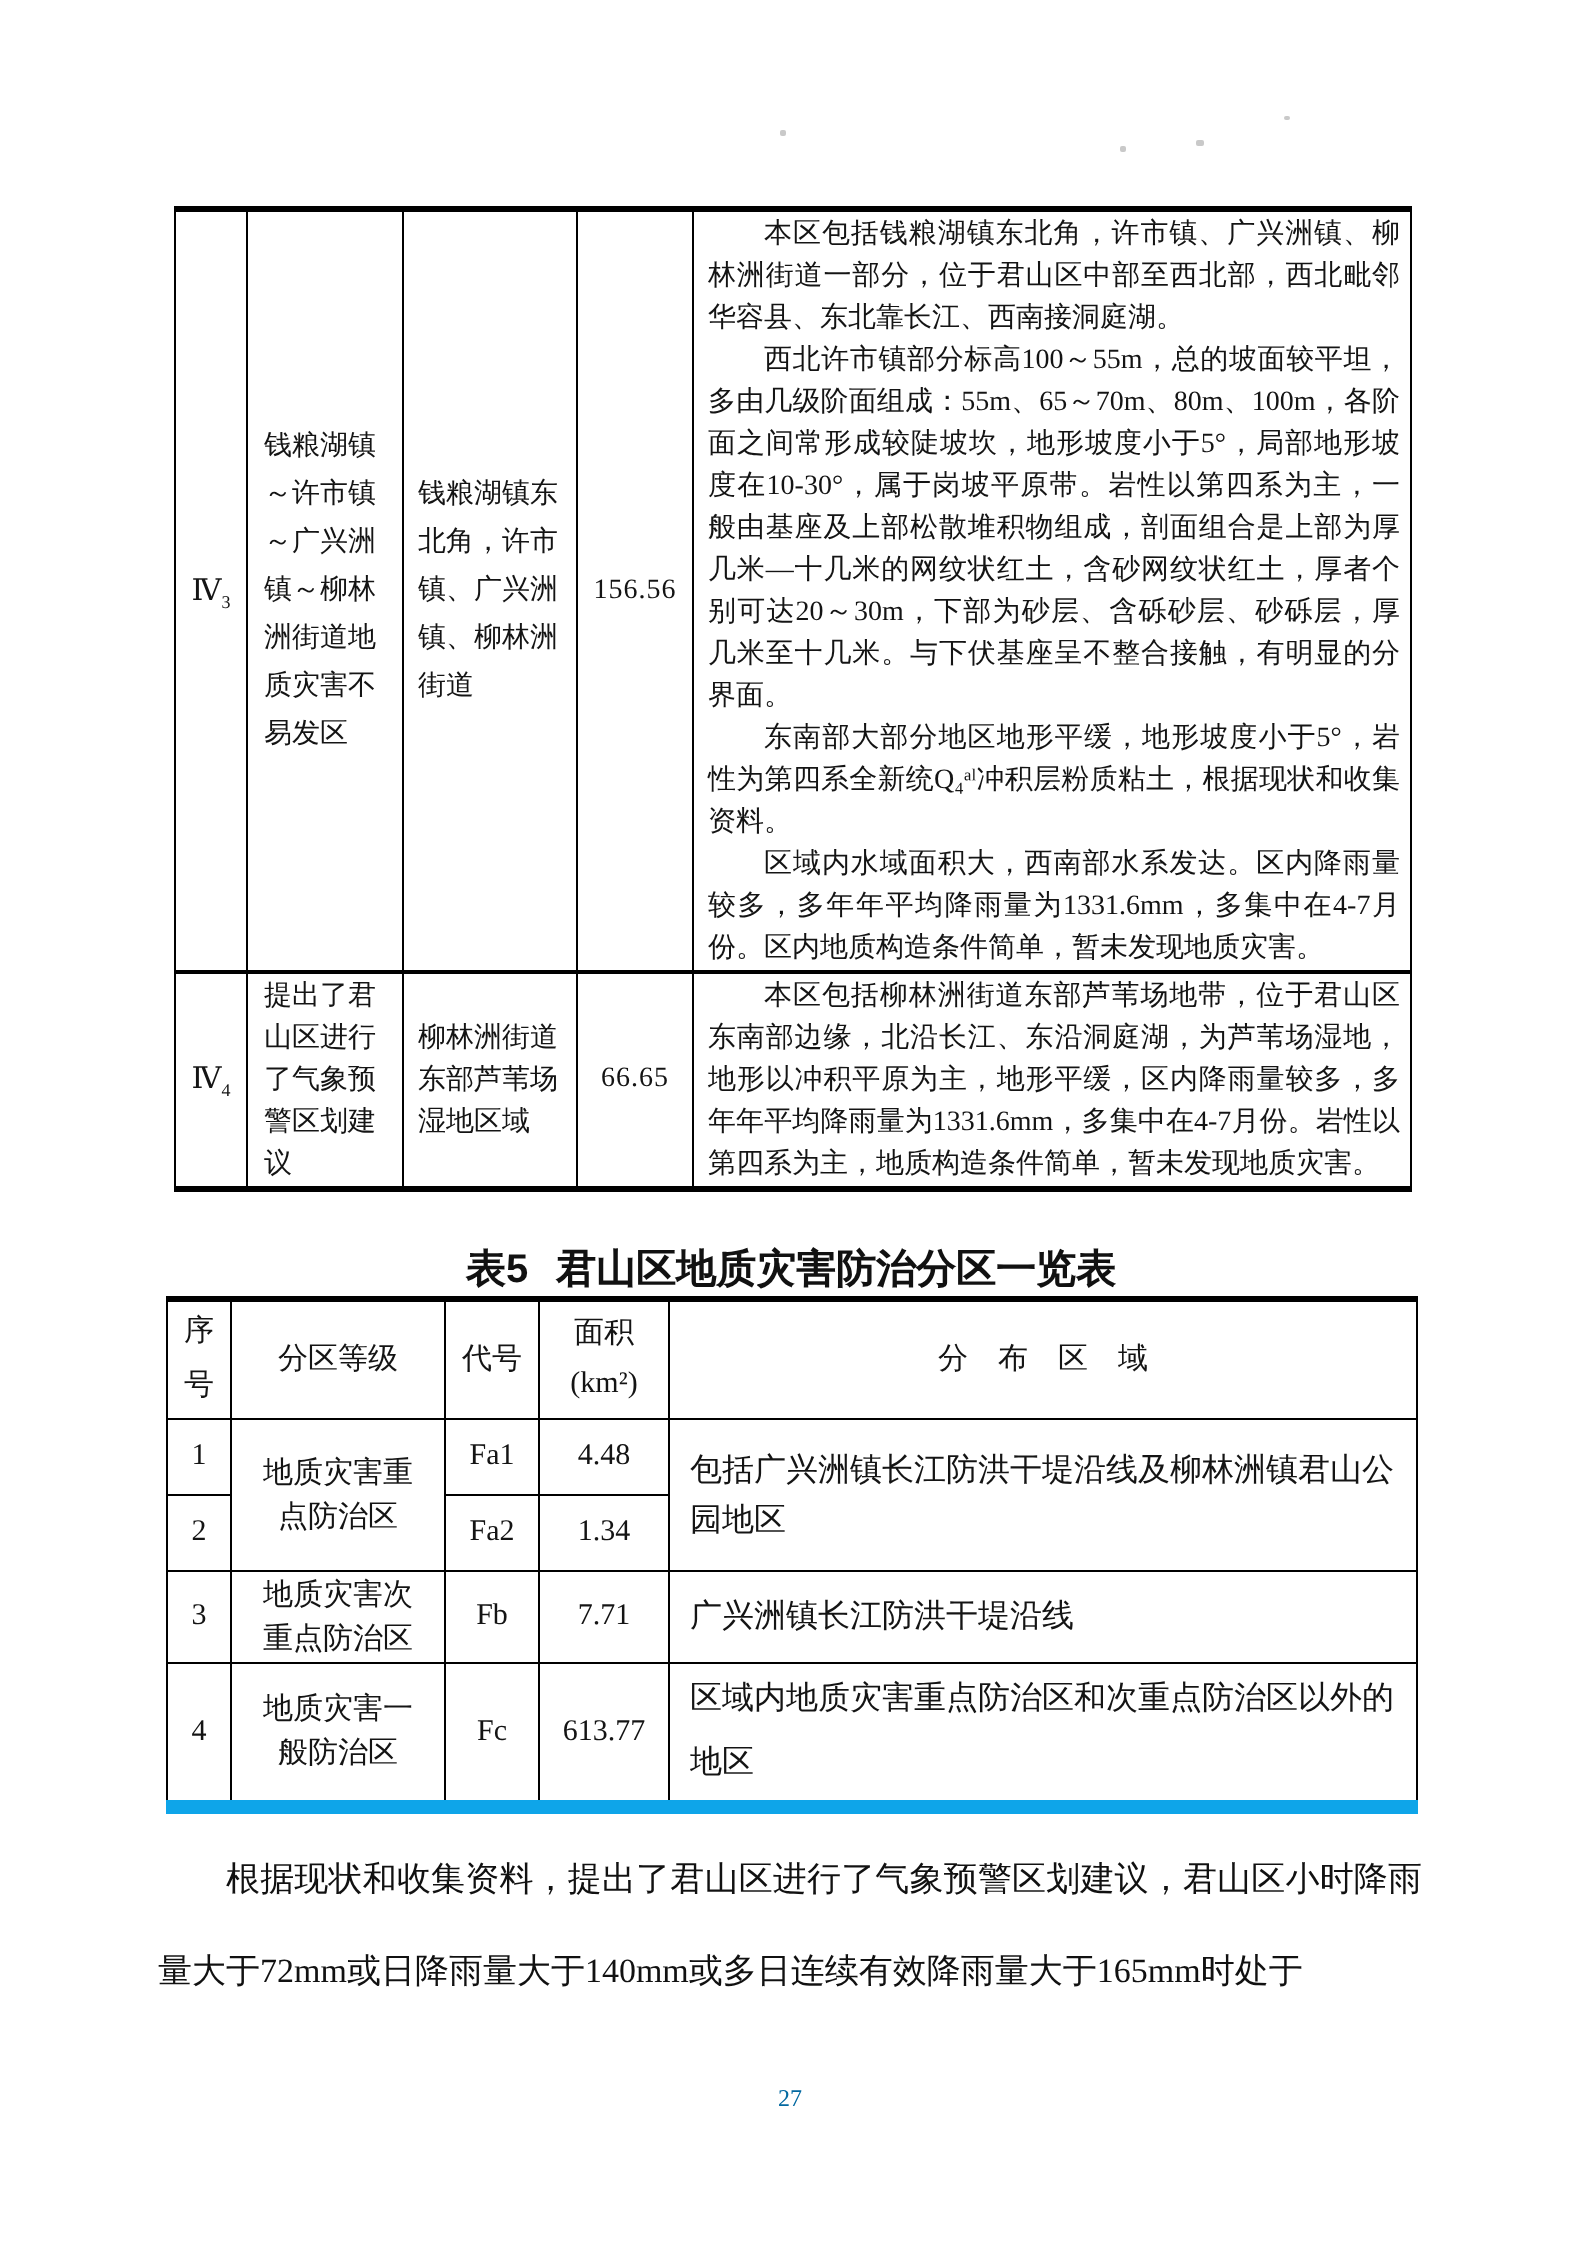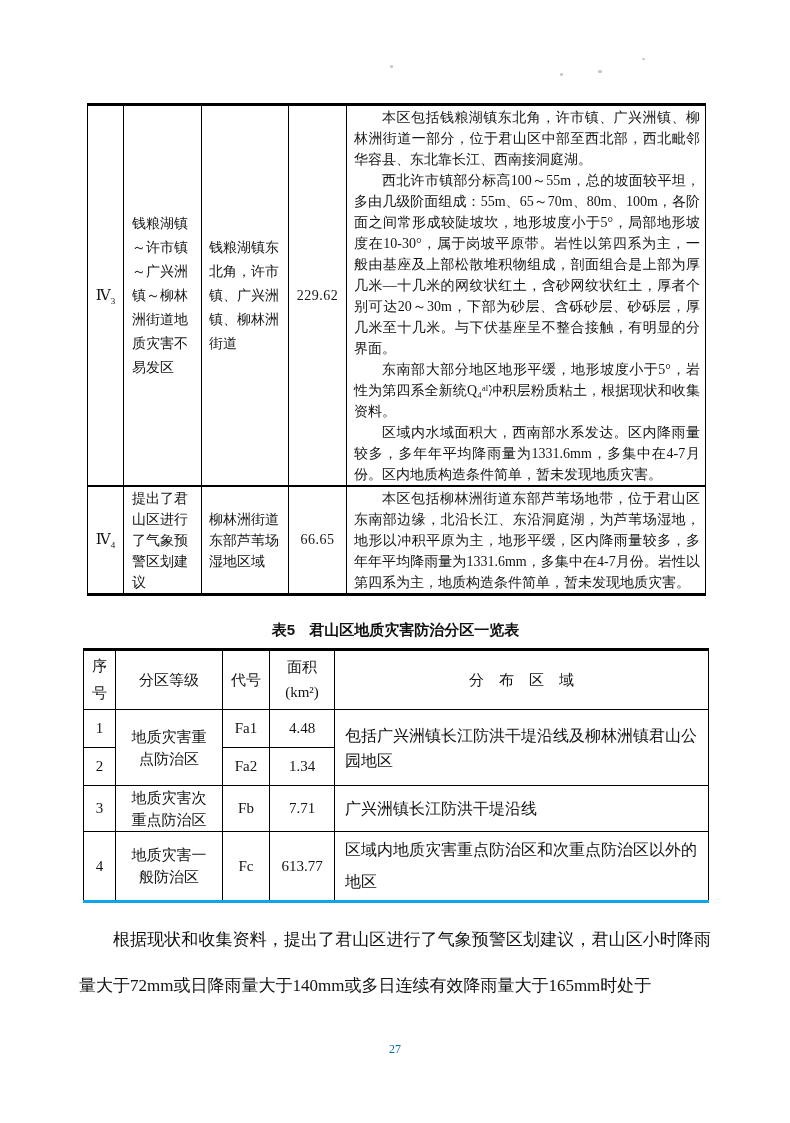--- a/index.html
+++ b/index.html
@@ -43,28 +43,28 @@
     font-family:"Liberation Sans","DejaVu Sans",sans-serif;
     font-weight:bold; font-size:21px; color:#111;
     letter-spacing:1px; white-space:nowrap;
   }
   #heading-2 { top:581px; }
   #heading-3 { top:888px; }
   .tbl-caption {
     position:absolute; top:621px; left:83px; width:625px;
     text-align:center;
     font-family:"Liberation Sans","DejaVu Sans",sans-serif;
-    font-weight:bold; font-size:15px; color:#111;
+    font-weight:bold; font-size:20px; color:#111;
   }
   .tbl-caption .cap-label { margin-right:14px; }
 
   
   .ptable {
     position:absolute; top:648px; left:83px; width:625px;
-    border-top:3px solid #000; border-bottom:3px solid #0ea5e9;padding-left:28px;
+    border-top:3px solid #000; border-bottom:7px solid #0ea5e9;padding-left:28px;
   }
   .ptable th, .ptable td {
     border:1px solid #000; font-weight:normal;
     text-align:center; vertical-align:middle; font-size:15px;
   }
   .ptable th { line-height:25px; }
   .ptable th.h-no { padding:0 7px; line-height:27px; }
   .ptable th.h-dist { letter-spacing:0; }
   .ptable td.d-grade { padding:0 12px; line-height:22px;font-family:Liberation Serif, serif; }
   .ptable td.d-dist { text-align:left; padding:2px 8px 2px 10px; font-size:16px; line-height:25px; }
@@ -100,21 +100,21 @@
       <col style="width:58px">
         <col style="width:359px">
     </colgroup>
     <tbody>
       <tr style="height:352px">
         <td class="c-id">
           <span>Ⅳ</span><sub>3</sub>
         </td>
         <td class="c-name">钱粮湖镇～许市镇～广兴洲镇～柳林洲街道地质灾害不易发区</td>
         <td class="c-loc">钱粮湖镇东北角，许市镇、广兴洲镇、柳林洲街道</td>
-        <td class="c-area">229.62</td>
+        <td class="c-area">156.56</td>
         <td class="c-desc">
           <p>本区包括钱粮湖镇东北角，许市镇、广兴洲镇、柳林洲街道一部分，位于君山区中部至西北部，西北毗邻华容县、东北靠长江、西南接洞庭湖。</p>
           <p>西北许市镇部分标高100～55m，总的坡面较平坦，多由几级阶面组成：55m、65～70m、80m、100m，各阶面之间常形成较陡坡坎，地形坡度小于5°，局部地形坡度在10-30°，属于岗坡平原带。岩性以第四系为主，一般由基座及上部松散堆积物组成，剖面组合是上部为厚几米—十几米的网纹状红土，含砂网纹状红土，厚者个别可达20～30m，下部为砂层、含砾砂层、砂砾层，厚几米至十几米。与下伏基座呈不整合接触，有明显的分界面。</p>
           <p>东南部大部分地区地形平缓，地形坡度小于5°，岩性为第四系全新统Q₄ᵃˡ冲积层粉质粘土，根据现状和收集资料。</p>
           <p>区域内水域面积大，西南部水系发达。区内降雨量较多，多年年平均降雨量为1331.6mm，多集中在4-7月份。区内地质构造条件简单，暂未发现地质灾害。</p>
         </td>
       </tr>
       <tr class="row2" style="height:104px">
         <td class="c-id">
           <span>Ⅳ</span><sub>4</sub>

